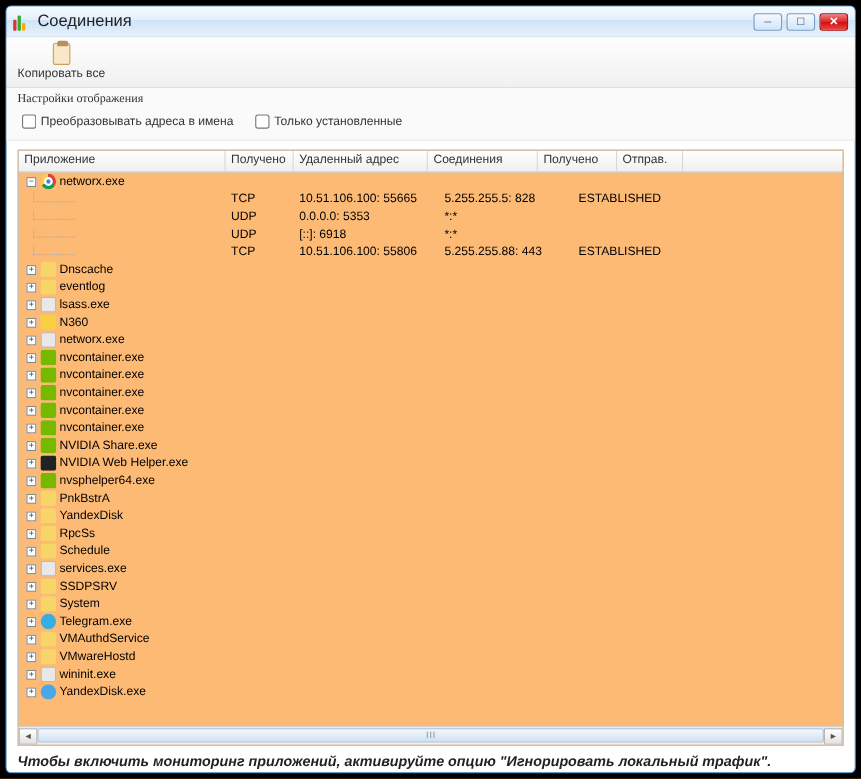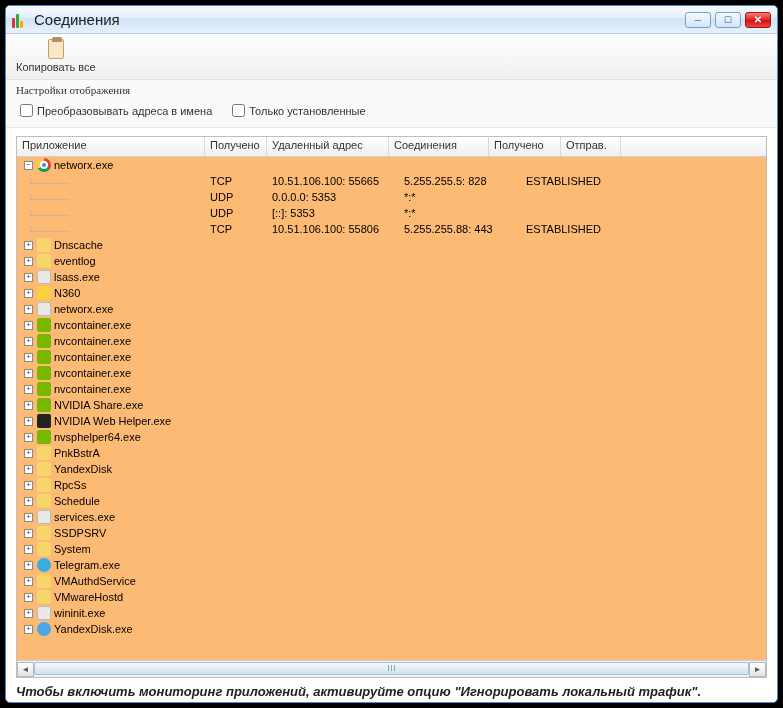--- a/index.html
+++ b/index.html
@@ -266,21 +266,21 @@
     <div class="cell c1">UDP</div>
     <div class="cell c2">0.0.0.0: 5353</div>
     <div class="cell c3">*:*</div>
     <div class="cell c4"></div>
   </div>
         <div class="row">
     <div class="cell c0 app-cell">
             <span class="conn-line"></span>
           </div>
     <div class="cell c1">UDP</div>
-    <div class="cell c2">[::]: 5353</div>
+    <div class="cell c2">[::]: 6918</div>
     <div class="cell c3">*:*</div>
     <div class="cell c4"></div>
   </div>
         <div class="row">
     <div class="cell c0 app-cell">
             <span class="conn-line"></span>
           </div>
     <div class="cell c1">TCP</div>
     <div class="cell c2">10.51.106.100: 55806</div>
     <div class="cell c3">5.255.255.88: 443</div>

